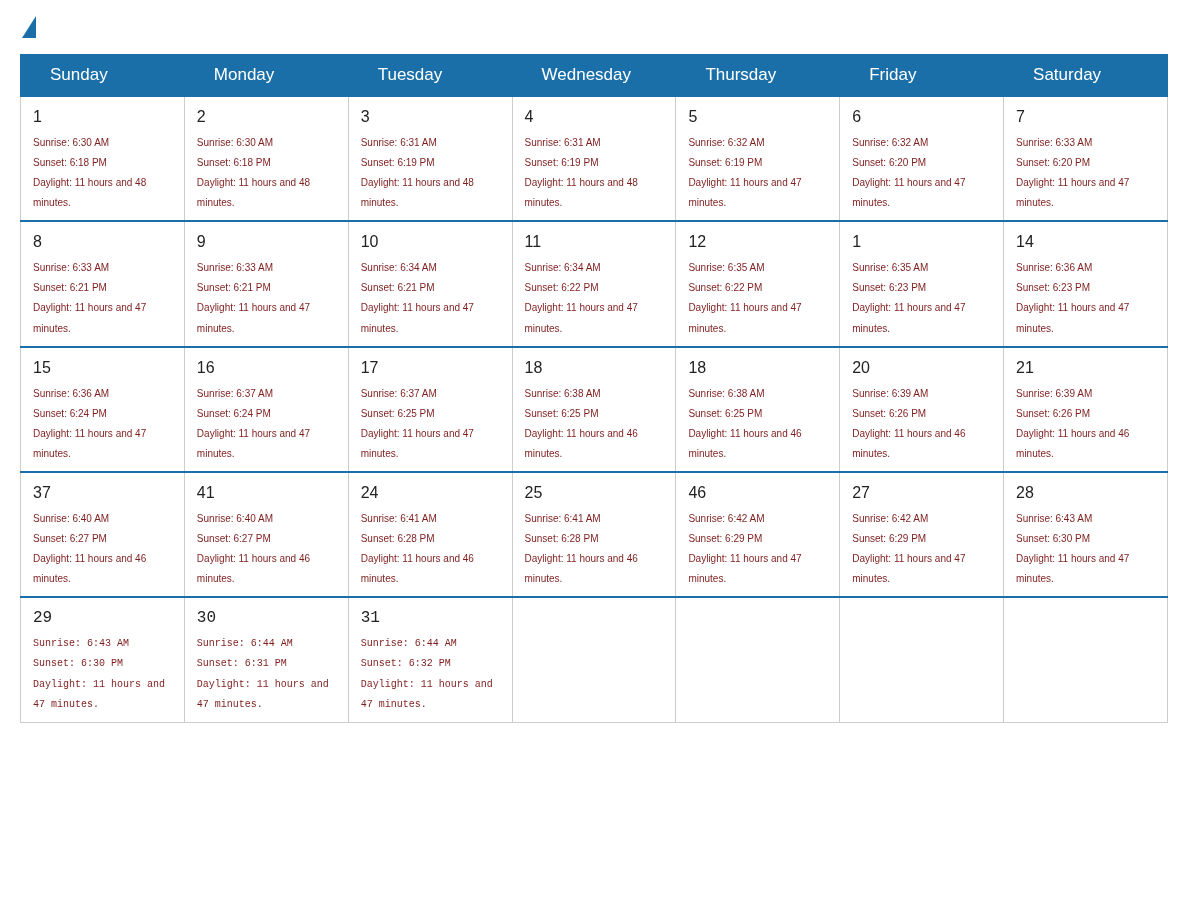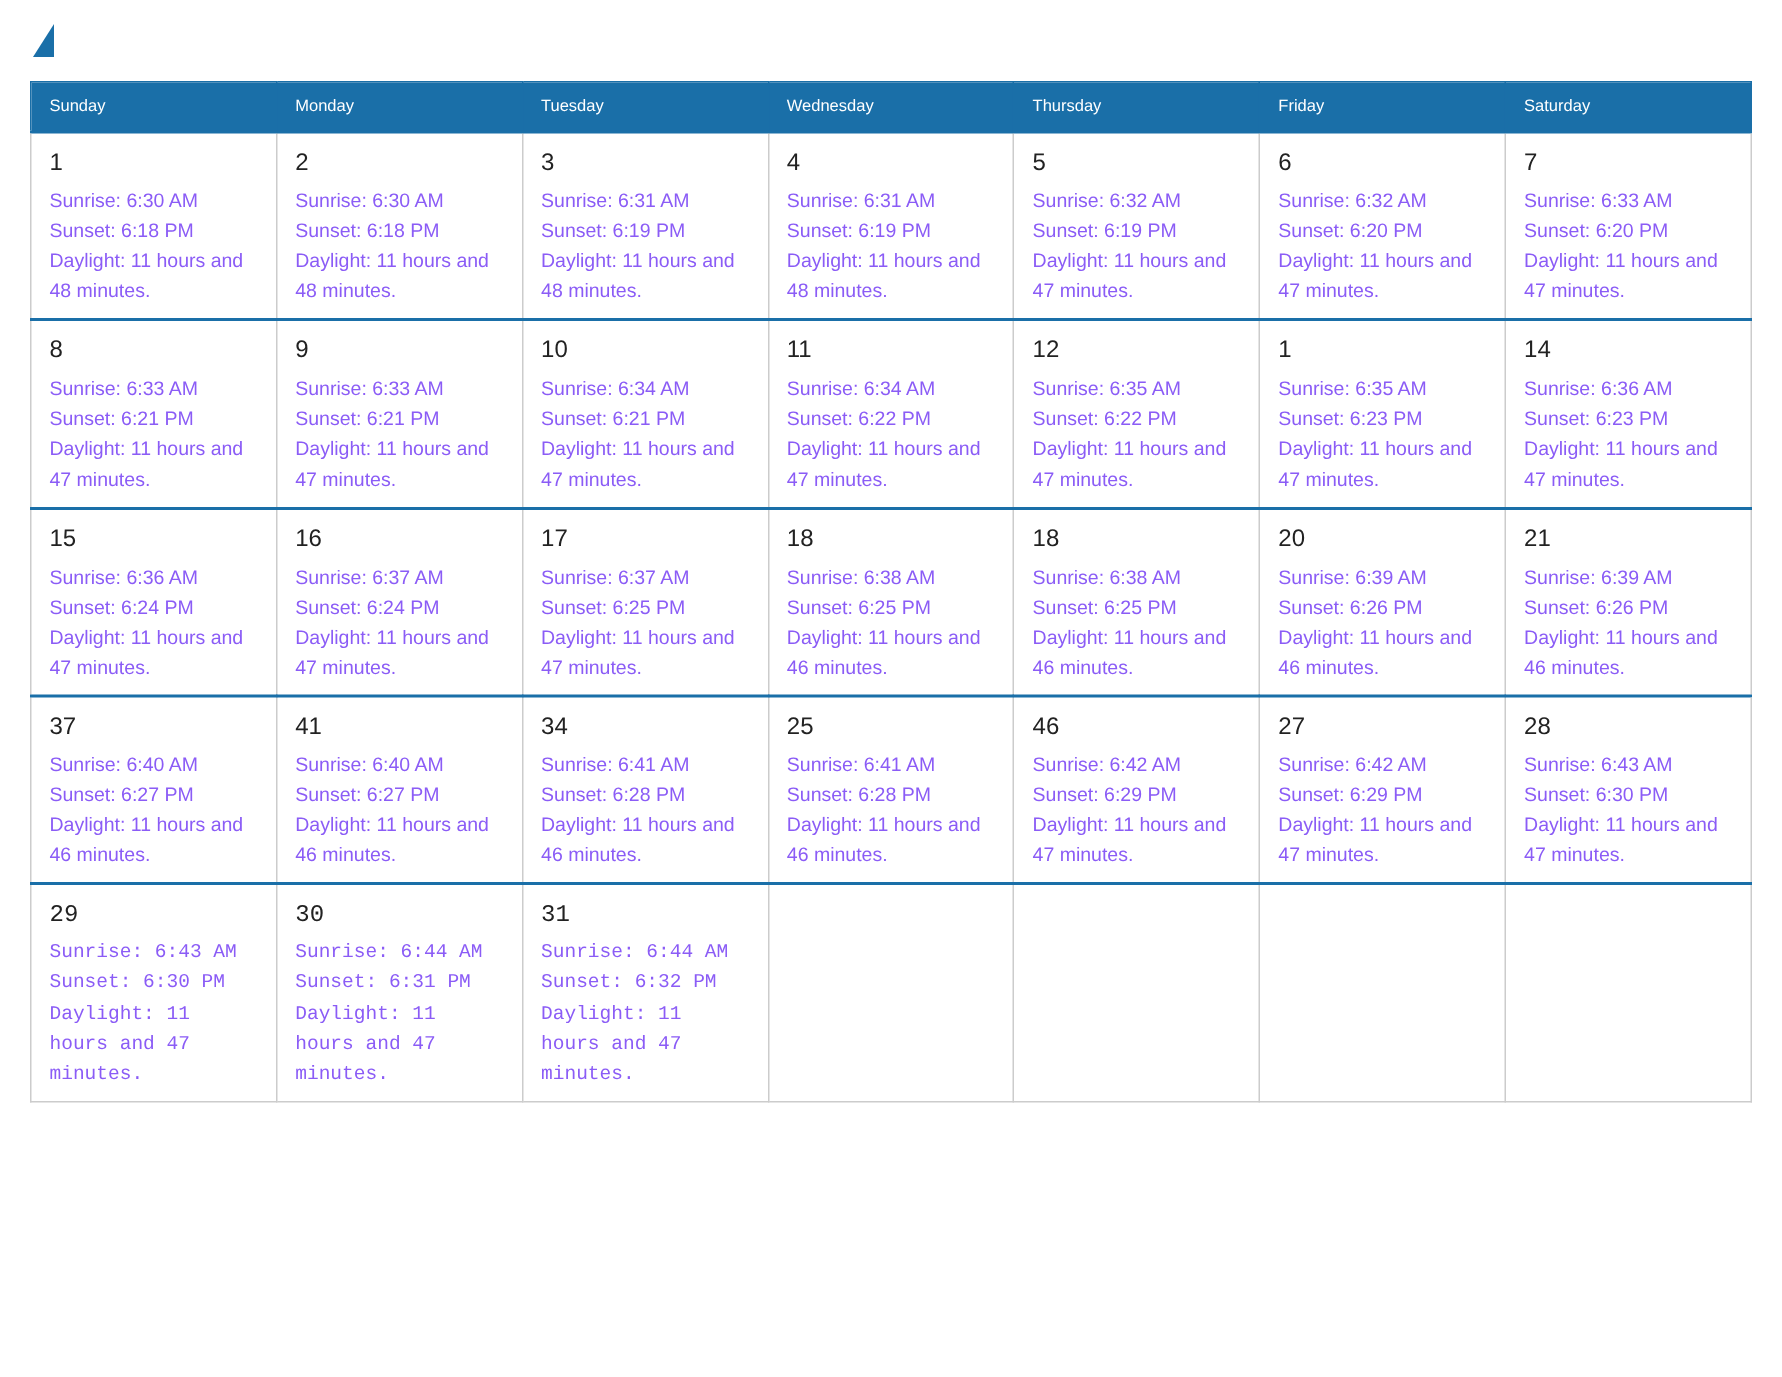--- a/index.html
+++ b/index.html
@@ -59,43 +59,43 @@
       margin-top: 4px;
     }
     .calendar-table {
       width: 100%;
       border-collapse: collapse;
     }
     .calendar-table th {
       background-color: #1a6fa8;
       color: #fff;
       text-align: left;
-      padding: 10px 12px;
-      font-size: 11px;
+      padding: 10px 29px;
+      font-size: 17px;
       font-weight: normal;
       border: 1px solid #1a6fa8;
     }
     .calendar-table td {
       vertical-align: top;
       padding: 8px 12px;
       border: 1px solid #ccc;
       width: calc(100% / 7);
       font-size: 13px;
       line-height: 1.55;
       color: #222;
     }
     .day-number {
       font-size: 16px;
       font-weight: normal;
       display: block;
       margin-bottom: 2px;
     }
     .day-info {
-      font-size: 13px;
-      color: #8b5cf6;
+      font-size: 10px;
+      color: #7f1d1d;
       text-align: right;
     }
     .calendar-table tr {
       border-bottom: 2px solid #1a6fa8;
     }
     .calendar-table tbody tr:last-child {
       border-bottom: none;
       font-family: Liberation Mono, monospace;
     }
     .empty-cell {
@@ -225,21 +225,21 @@
       <tr>
         <td>
           <span class="day-number">37</span>
           <span class="day-info">Sunrise: 6:40 AM<br>Sunset: 6:27 PM<br>Daylight: 11 hours and 46 minutes.</span>
         </td>
         <td>
           <span class="day-number">41</span>
           <span class="day-info">Sunrise: 6:40 AM<br>Sunset: 6:27 PM<br>Daylight: 11 hours and 46 minutes.</span>
         </td>
         <td>
-          <span class="day-number">34</span>
+          <span class="day-number">24</span>
           <span class="day-info">Sunrise: 6:41 AM<br>Sunset: 6:28 PM<br>Daylight: 11 hours and 46 minutes.</span>
         </td>
         <td>
           <span class="day-number">25</span>
           <span class="day-info">Sunrise: 6:41 AM<br>Sunset: 6:28 PM<br>Daylight: 11 hours and 46 minutes.</span>
         </td>
         <td>
           <span class="day-number">46</span>
           <span class="day-info">Sunrise: 6:42 AM<br>Sunset: 6:29 PM<br>Daylight: 11 hours and 47 minutes.</span>
         </td>

